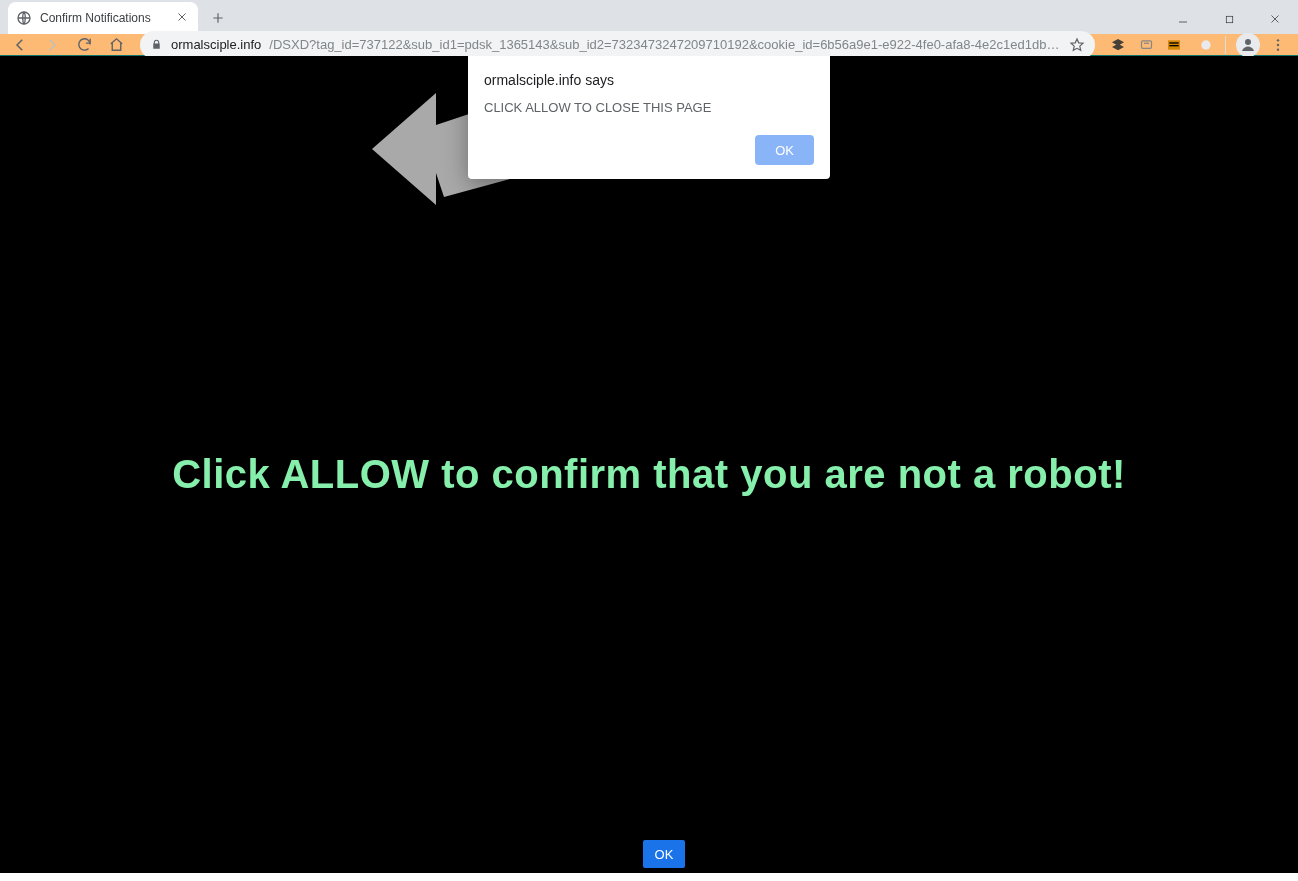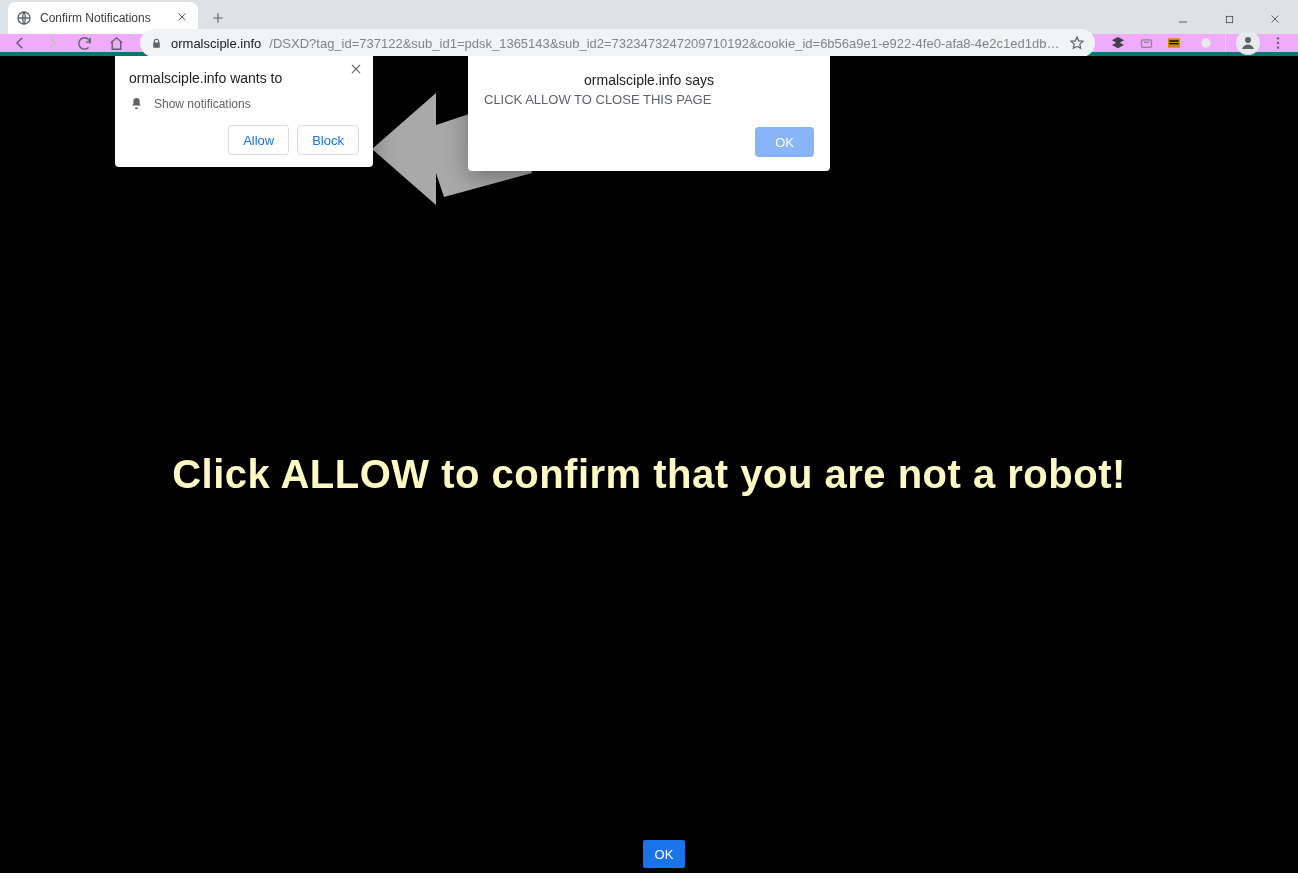--- a/index.html
+++ b/index.html
@@ -16,21 +16,21 @@
   .tab .title { flex: 1; white-space: nowrap; overflow: hidden; text-overflow: ellipsis; }
   .tab .close { width: 14px; height: 14px; color: #5f6368; flex: none; }
   .newtab {
     width: 28px; height: 28px; margin: 0 6px 2px 6px; border-radius: 50%;
     display: flex; align-items: center; justify-content: center; color: #5f6368;
   }
   .win-controls { margin-left: auto; display: flex; }
   .win-btn { width: 46px; height: 30px; display: flex; align-items: center; justify-content: center; color: #333; }
 
   .toolbar {
-    height: 22px; background: #f0abfc; border-bottom: 4px solid #0f766e;
+    height: 22px; background: #fdba74; border-bottom: 1px solid #0f766e;
     display: flex; align-items: center; padding: 0 6px; gap: 4px;
   }
   .tb-icon { width: 28px; height: 28px; display: flex; align-items: center; justify-content: center; color: #5f6368; border-radius: 50%; }
   .tb-icon.disabled { color: #bfbfbf; }
   .omnibox {
     flex: 1; height: 28px; background: #f1f3f4; border-radius: 14px;
     display: flex; align-items: center; padding: 0 10px; gap: 8px; margin: 0 6px;
     font-size: 13px; color: #202124; overflow: hidden;
   }
   .omnibox .lock { color: #5f6368; flex: none; }
@@ -42,21 +42,21 @@
   .divider { width: 1px; height: 18px; background: #dadce0; margin: 0 6px; }
   .avatar { width: 24px; height: 24px; border-radius: 50%; background: #e8eaed; display:flex; align-items:center; justify-content:center; color:#5f6368; }
 
   
   .viewport { position: relative; width: 100%; height: calc(881px - 64px); background: #000; overflow: hidden; }
   .arrow {
     position: absolute; left: 372px; top: 0px; width: 160px; height: 170px; pointer-events: none;
   }
   .hero {
     position: absolute; left: 0; right: 0; top: 396px; text-align: center;
-    color: #fef9c3; font-size: 40px; font-weight: 700; letter-spacing: 0.5px;
+    color: #86efac; font-size: 40px; font-weight: 700; letter-spacing: 0.5px;
   }
   .cookiebar {
     position: absolute; left: 0; right: 0; bottom: 0; height: 38px;
     display: flex; align-items: center; justify-content: center; gap: 10px;
     color: #fff; font-size: 13px; padding: 0 20px;
   }
   .cookiebar a { color: #2b7bff; text-decoration: none; }
   .cookiebar .ok {
     background: #1a73e8; color: #fff; border: none; border-radius: 2px;
     height: 28px; padding: 0 12px; font-size: 13px; cursor: pointer; margin-left: 30px;
@@ -76,21 +76,21 @@
     background: #fff; color: #1a73e8; border: 1px solid #dadce0; border-radius: 4px;
     height: 30px; padding: 0 14px; font-size: 13px; cursor: pointer;
   }
 
   
   .jsalert {
     position: absolute; left: 468px; top: 0px; width: 362px; background: #fff;
     border-radius: 0 0 4px 4px; box-shadow: 0 6px 24px rgba(0,0,0,.35);
     padding: 16px 16px 14px 16px; font-size: 13px; color: #202124;
   }
-  .jsalert .origin { font-size: 14px; margin-bottom: 4px; text-align: center; }
+  .jsalert .origin { font-size: 14px; margin-bottom: 12px; }
   .jsalert .msg { color: #5f6368; font-size: 13px; }
   .jsalert .btnrow { display: flex; justify-content: flex-end; margin-top: 20px; }
   .jsalert button {
     background: #8ab4f8; color: #fff; border: none; border-radius: 4px;
     height: 30px; padding: 0 20px; font-size: 13px; cursor: pointer;
   }
 
   svg { display: block; }
 </style>
 </head>
@@ -214,40 +214,20 @@
 </div>
 
 <div class="viewport">
 
   <div class="arrow">
     <svg viewBox="0 0 200 200" width="160" height="170">
       <polygon fill="#a9a9a9" points="0,110 80,40 80,80 170,50 200,140 90,170 80,140 80,180"></polygon>
     </svg>
   </div>
 
-  <div class="perm">
-    <span class="close">
-      <svg viewBox="0 0 24 24" width="14" height="14" stroke="currentColor" stroke-width="2">
-          <path d="M5 5l14 14M19 5L5 19"></path>
-        </svg>
-    </span>
-    <div class="origin">ormalsciple.info wants to</div>
-    <div class="row">
-      <span>
-        <svg viewBox="0 0 24 24" width="15" height="15" fill="currentColor">
-            <path d="M12 3a5 5 0 00-5 5v4l-2 3h14l-2-3V8a5 5 0 00-5-5zm0 18a2.5 2.5 0 002.5-2.5h-5A2.5 2.5 0 0012 21z"></path>
-          </svg>
-      </span>
-      <span>Show notifications</span>
-    </div>
-    <div class="btnrow">
-      <button>Allow</button>
-      <button>Block</button>
-    </div>
-  </div>
 
   <div class="jsalert">
     <div class="origin">ormalsciple.info says</div>
     <div class="msg">CLICK ALLOW TO CLOSE THIS PAGE</div>
     <div class="btnrow">
       <button>OK</button>
     </div>
   </div>
 
   <div class="hero">Click ALLOW to confirm that you are not a robot!</div>

